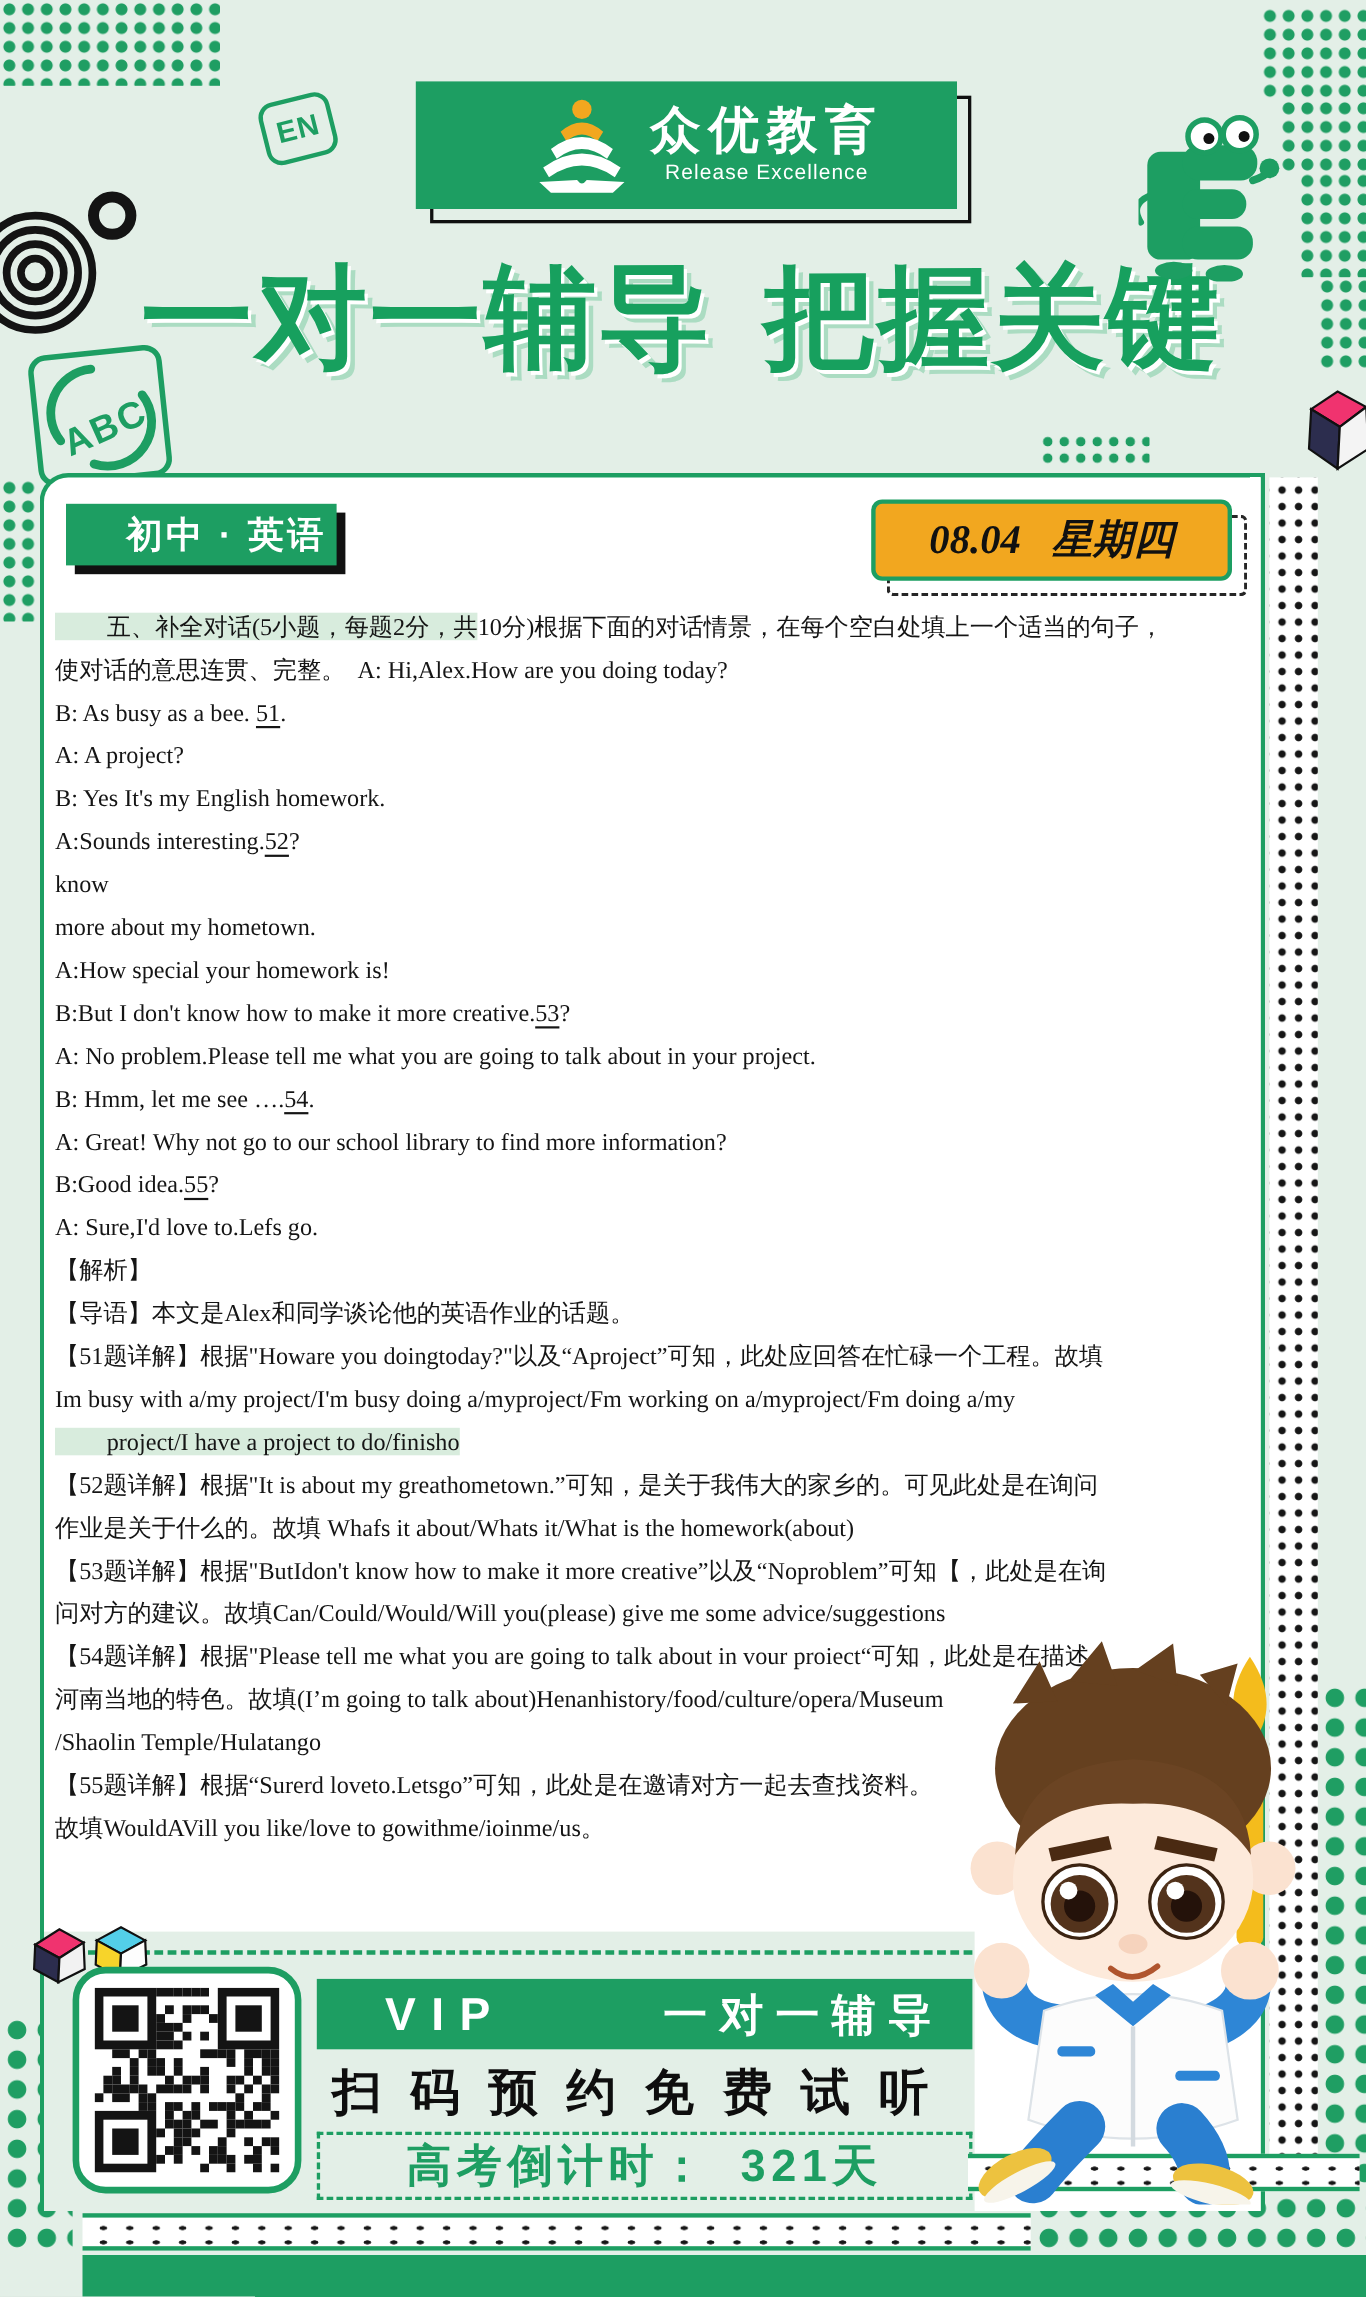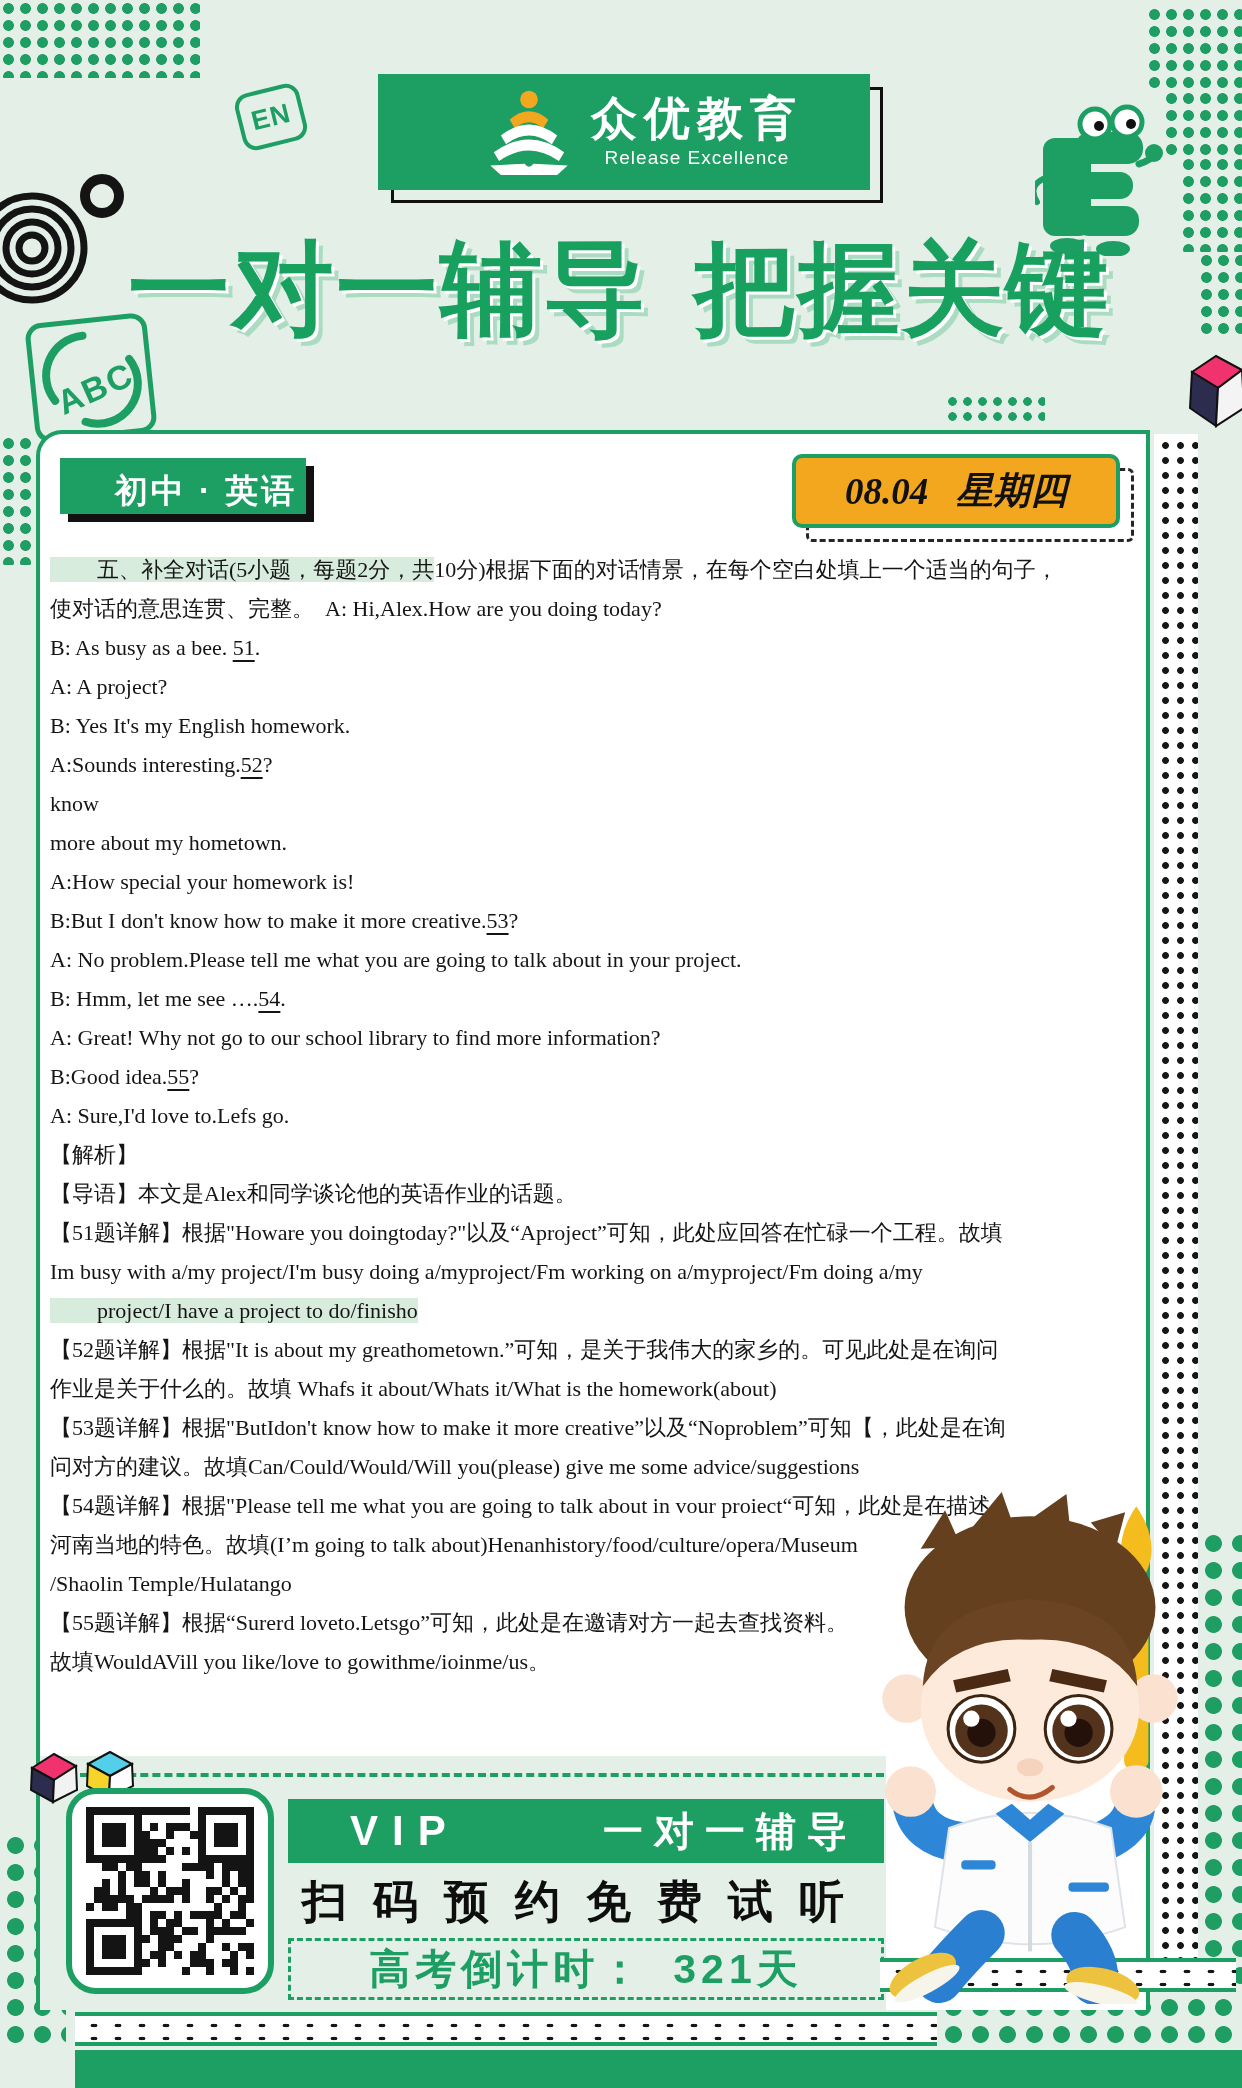--- a/index.html
+++ b/index.html
@@ -31,21 +31,21 @@
   .abc-box{border:5px solid var(--green);border-radius:16px;background:var(--mint);transform:rotate(-6deg);}
 
   .main-title{display:flex;gap:46px;font-weight:900;font-size:102px;color:#17a05e;letter-spacing:2px;
               text-shadow:3px 3px 0 #ffffff,7px 7px 0 #abdcc2;white-space:nowrap;}
 
   
   .card{background:#fff;border-left:4px solid var(--green);border-top:4px solid var(--green);
         border-right:4px solid var(--green);border-radius:26px 0 0 0;}
   .subject-shadow{background:#111;}
   .subject-badge{background:var(--green);color:#fff;font-weight:bold;font-size:33px;letter-spacing:3px;
-                 display:flex;align-items:flex-end;justify-content:center;padding-left:46px;}
+                 display:flex;align-items:center;justify-content:center;padding-left:46px;}
   .date-shadow{border:3px dashed #262626;border-radius:6px;}
   .date-badge{background:var(--orange);border:4px solid var(--green);border-radius:10px;
               display:flex;align-items:center;justify-content:center;gap:28px;
               font-family:"Liberation Serif","DejaVu Serif",serif;font-weight:bold;font-size:37px;color:#111;font-style:italic;}
 
   
   .textbox{font-family:"Liberation Serif","DejaVu Serif",serif;font-size:22px;color:#151515;}
   .tline{height:39px;line-height:39px;white-space:pre;}
   .tline .u{text-decoration:underline;text-underline-offset:5px;}
   .tline .hl{background:var(--hl);padding-left:47px;}

